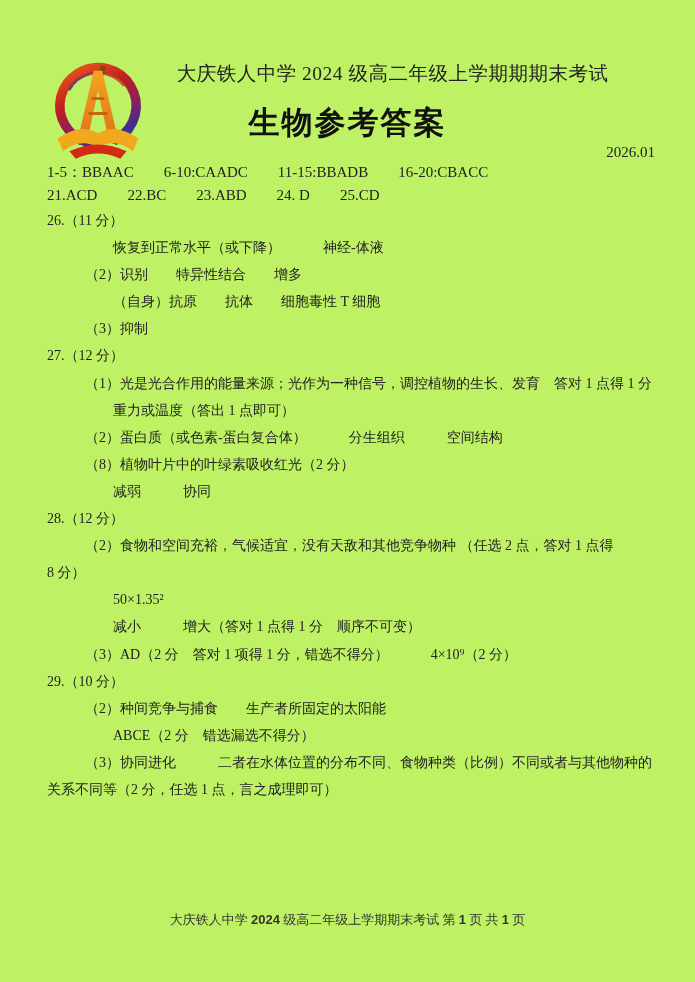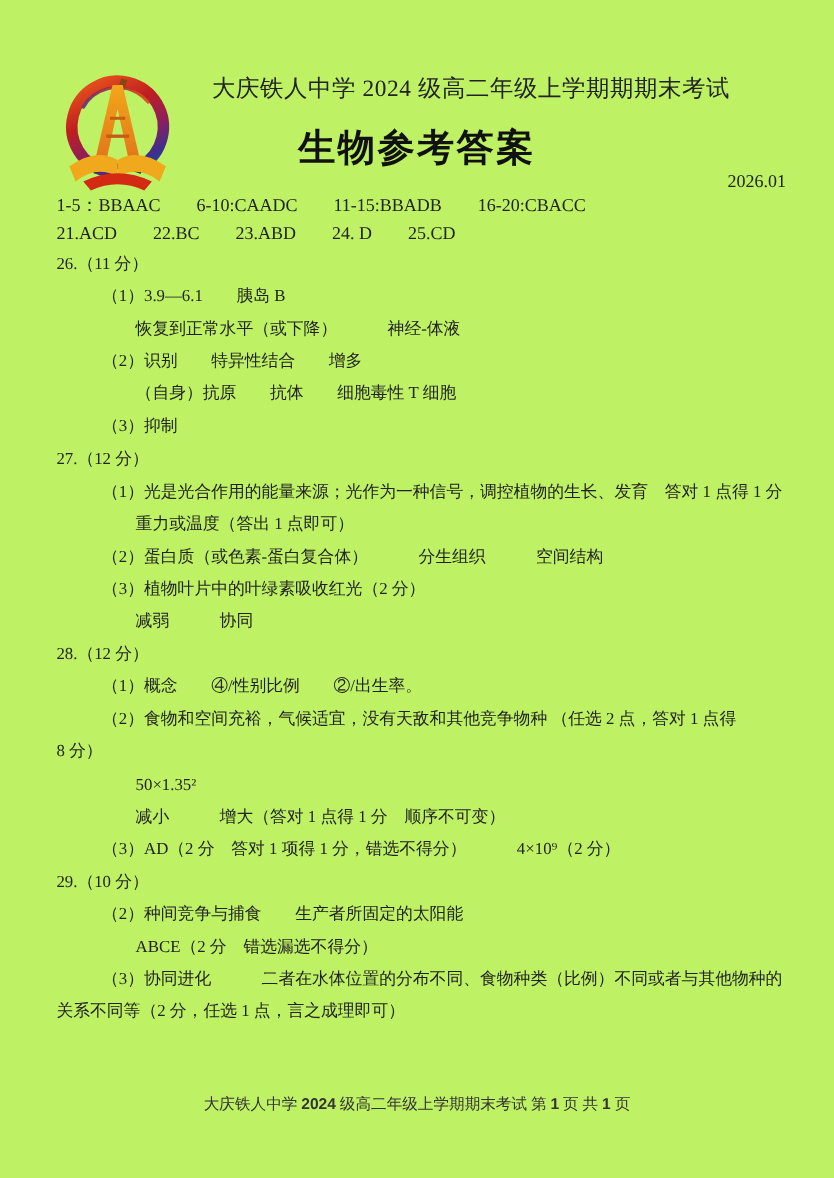--- a/index.html
+++ b/index.html
@@ -87,35 +87,33 @@
 
   <div class="school-header">大庆铁人中学 2024 级高二年级上学期期期末考试</div>
   <div class="doc-title">生物参考答案</div>
   <div class="date">2026.01</div>
 
   <div class="content">
     <div class="ansrow">1-5：BBAAC　　6-10:CAADC　　11-15:BBADB　　16-20:CBACC</div>
     <div class="ansrow">21.ACD　　22.BC　　23.ABD　　24. D　　25.CD</div>
 
     <div class="line i0">26.（11 分）</div>
-    <div class="line i1">（1）3.9—6.1　　胰岛 B</div>
     <div class="line i2">恢复到正常水平（或下降）　　　神经-体液</div>
     <div class="line i1">（2）识别　　特异性结合　　增多</div>
     <div class="line i2">（自身）抗原　　抗体　　细胞毒性 T 细胞</div>
     <div class="line i1">（3）抑制</div>
 
     <div class="line i0">27.（12 分）</div>
     <div class="line i1">（1）光是光合作用的能量来源；光作为一种信号，调控植物的生长、发育　答对 1 点得 1 分</div>
     <div class="line i2">重力或温度（答出 1 点即可）</div>
     <div class="line i1">（2）蛋白质（或色素-蛋白复合体）　　　分生组织　　　空间结构</div>
-    <div class="line i1">（3）植物叶片中的叶绿素吸收红光（2 分）</div>
+    <div class="line i1">（8）植物叶片中的叶绿素吸收红光（2 分）</div>
     <div class="line i2">减弱　　　协同</div>
 
     <div class="line i0">28.（12 分）</div>
-    <div class="line i1">（1）概念　　④/性别比例　　②/出生率。</div>
     <div class="line i1">（2）食物和空间充裕，气候适宜，没有天敌和其他竞争物种 （任选 2 点，答对 1 点得</div>
     <div class="line i0">8 分）</div>
     <div class="line i2">50×1.35²</div>
     <div class="line i2">减小　　　增大（答对 1 点得 1 分　顺序不可变）</div>
     <div class="line i1">（3）AD（2 分　答对 1 项得 1 分，错选不得分）　　　4×10⁹（2 分）</div>
 
     <div class="line i0">29.（10 分）</div>
     <div class="line i1">（2）种间竞争与捕食　　生产者所固定的太阳能</div>
     <div class="line i2">ABCE（2 分　错选漏选不得分）</div>
     <div class="line i1">（3）协同进化　　　二者在水体位置的分布不同、食物种类（比例）不同或者与其他物种的</div>

